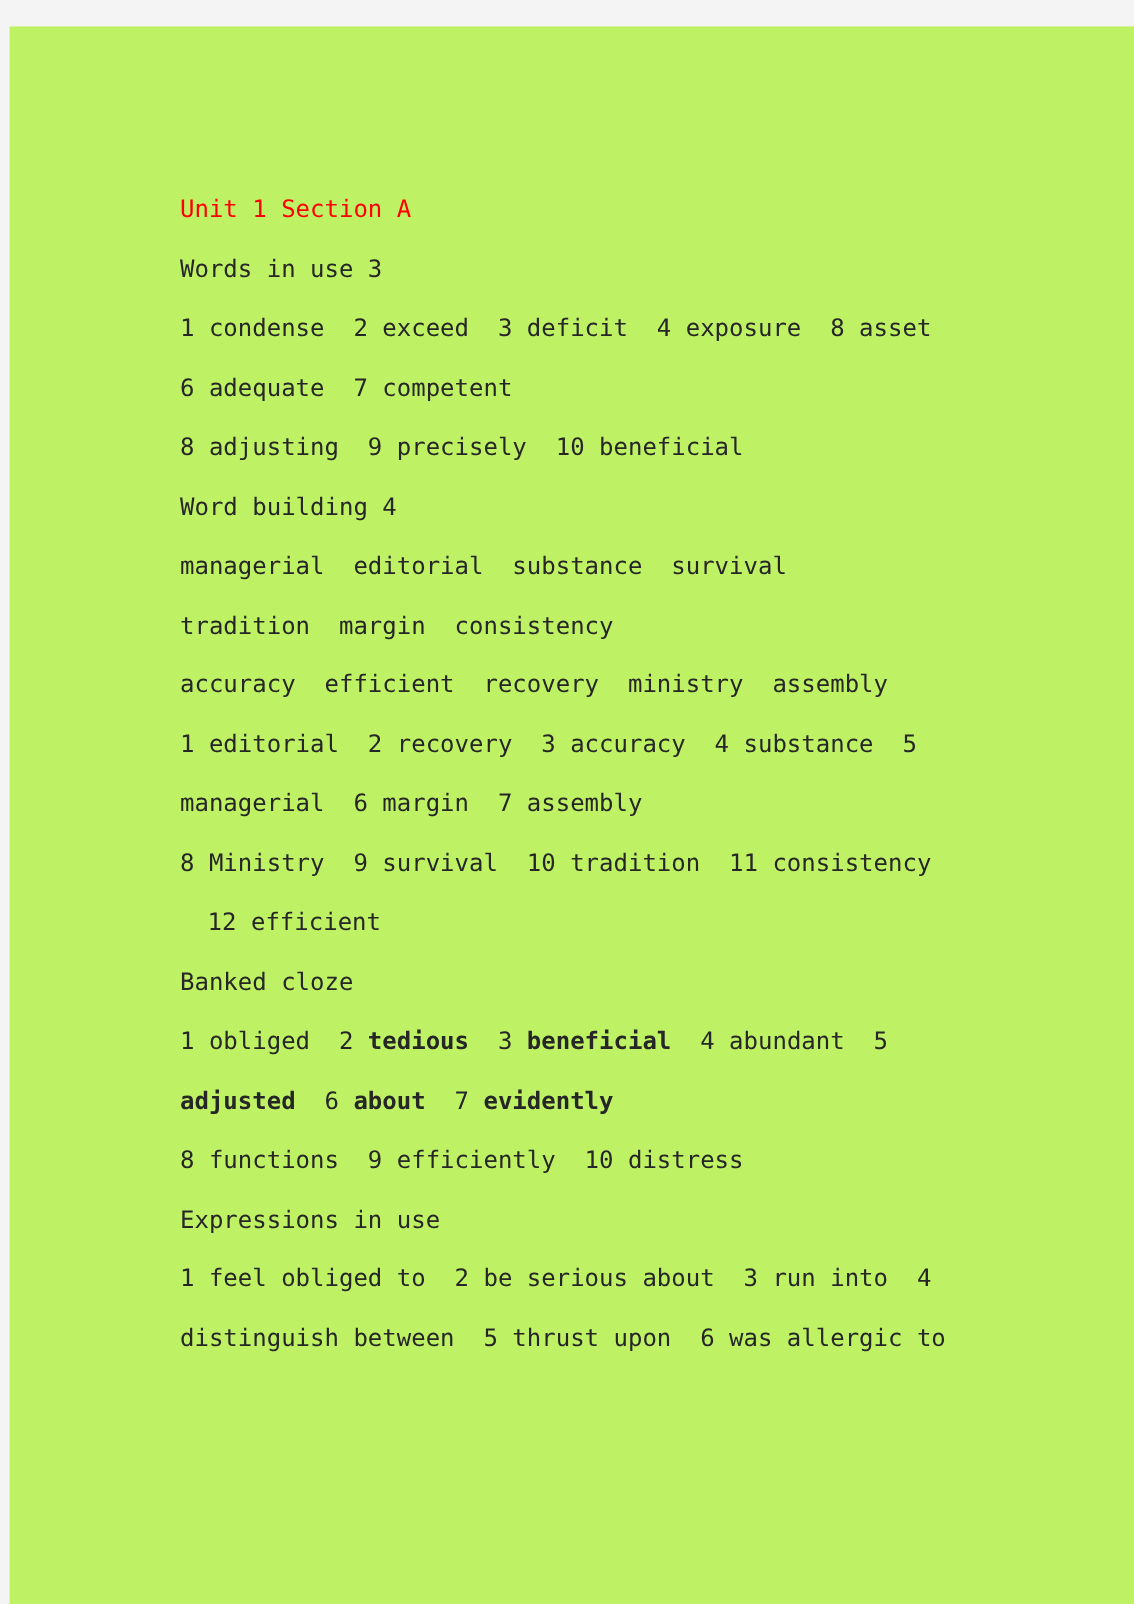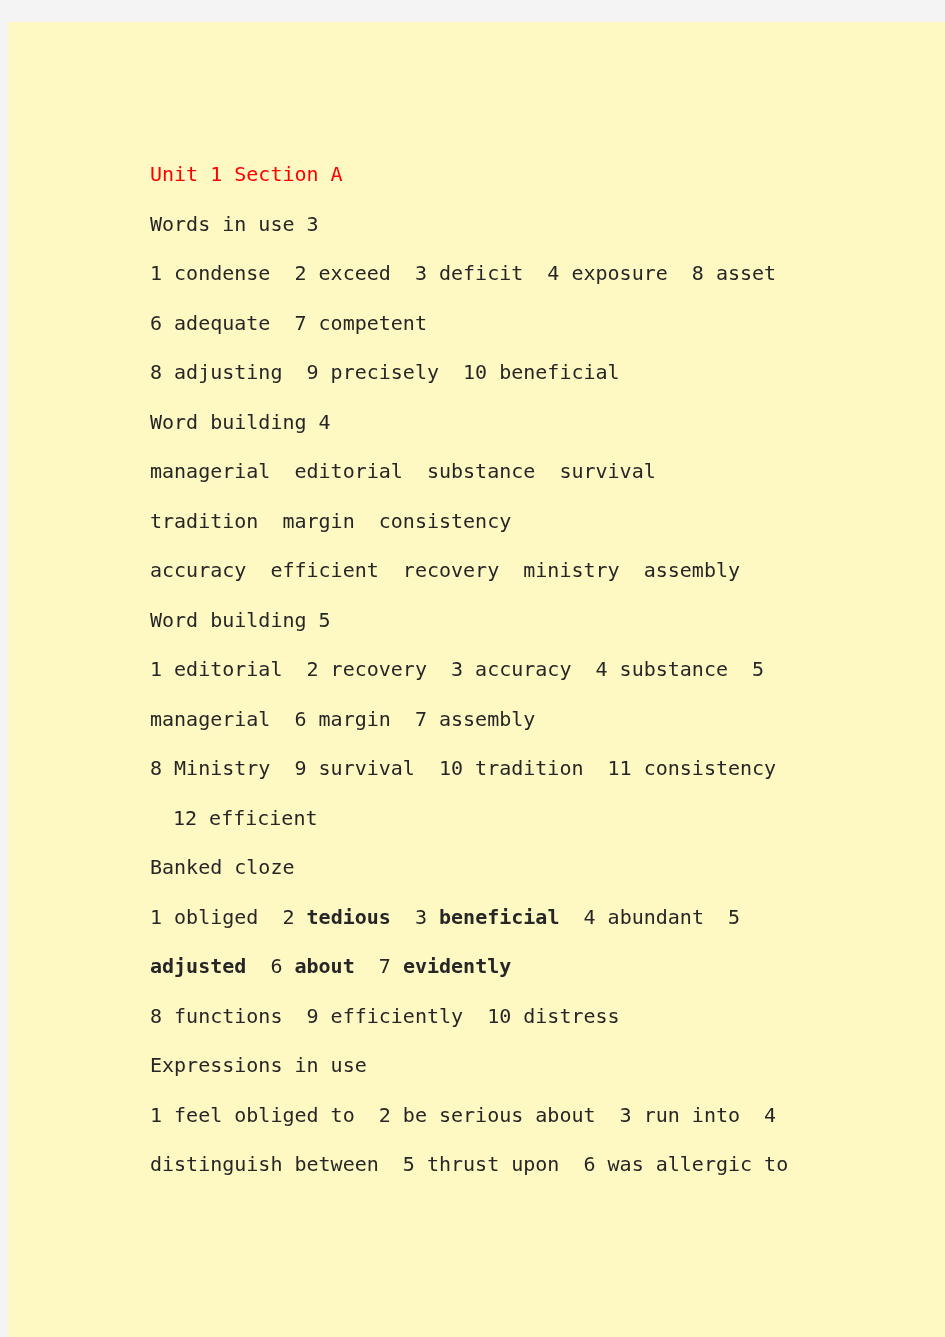--- a/index.html
+++ b/index.html
@@ -47,32 +47,31 @@
     color: #ff0000;
   }
 
   .doc-line .tok-bold {
     font-weight: bold;
   }
 </style>
 </head>
 <body style="background: rgb(244, 244, 244);">
 
-<div id="page-sheet" style="background: #fef9c3;">
+<div id="page-sheet" style="background: #bef264;">
   <div id="doc-body">
       <div class="doc-line heading-red" style="color: rgb(255, 0, 0);"><span class="tok">Unit 1 Section A</span></div>
       <div class="doc-line" style="color: rgb(38, 38, 38);"><span class="tok">Words in use 3</span></div>
       <div class="doc-line" style="color: rgb(38, 38, 38);"><span class="tok">1 condense  2 exceed  3 deficit  4 exposure  8 asset</span></div>
       <div class="doc-line" style="color: rgb(38, 38, 38);"><span class="tok">6 adequate  7 competent</span></div>
       <div class="doc-line" style="color: rgb(38, 38, 38);"><span class="tok">8 adjusting  9 precisely  10 beneficial</span></div>
       <div class="doc-line" style="color: rgb(38, 38, 38);"><span class="tok">Word building 4</span></div>
       <div class="doc-line" style="color: rgb(38, 38, 38);"><span class="tok">managerial  editorial  substance  survival</span></div>
       <div class="doc-line" style="color: rgb(38, 38, 38);"><span class="tok">tradition  margin  consistency</span></div>
       <div class="doc-line" style="color: rgb(38, 38, 38);"><span class="tok">accuracy  efficient  recovery  ministry  assembly</span></div>
-      <div class="doc-line" style="color: rgb(38, 38, 38);"><span class="tok">Word building 5</span></div>
       <div class="doc-line" style="color: rgb(38, 38, 38);"><span class="tok">1 editorial  2 recovery  3 accuracy  4 substance  5</span></div>
       <div class="doc-line" style="color: rgb(38, 38, 38);"><span class="tok">managerial  6 margin  7 assembly</span></div>
       <div class="doc-line" style="color: rgb(38, 38, 38);"><span class="tok">8 Ministry  9 survival  10 tradition  11 consistency</span></div>
       <div class="doc-line" style="color: rgb(38, 38, 38); margin-left: 23px;"><span class="tok">12 efficient</span></div>
       <div class="doc-line" style="color: rgb(38, 38, 38);"><span class="tok">Banked cloze</span></div>
       <div class="doc-line" style="color: rgb(38, 38, 38);"><span class="tok">1 obliged  2 </span><span class="tok-bold">tedious</span><span class="tok">  3 </span><span class="tok-bold">beneficial</span><span class="tok">  4 abundant  5</span></div>
       <div class="doc-line" style="color: rgb(38, 38, 38);"><span class="tok-bold">adjusted</span><span class="tok">  6 </span><span class="tok-bold">about</span><span class="tok">  7 </span><span class="tok-bold">evidently</span></div>
       <div class="doc-line" style="color: rgb(38, 38, 38);"><span class="tok">8 functions  9 efficiently  10 distress</span></div>
       <div class="doc-line" style="color: rgb(38, 38, 38);"><span class="tok">Expressions in use</span></div>
       <div class="doc-line" style="color: rgb(38, 38, 38);"><span class="tok">1 feel obliged to  2 be serious about  3 run into  4</span></div>

